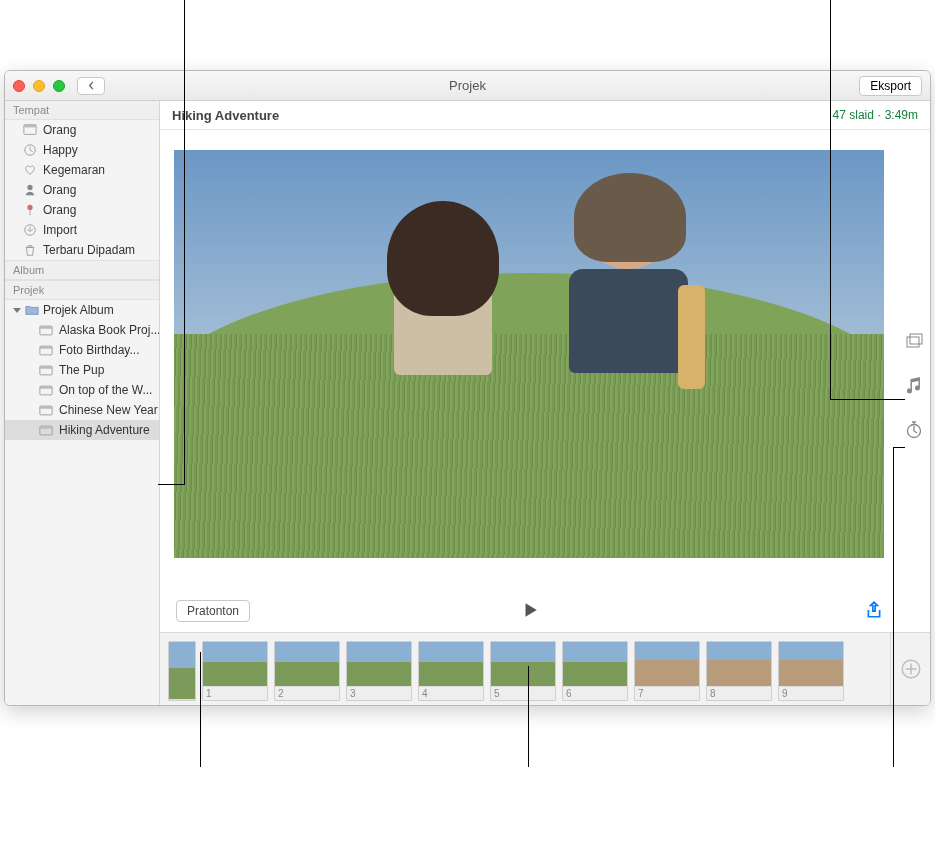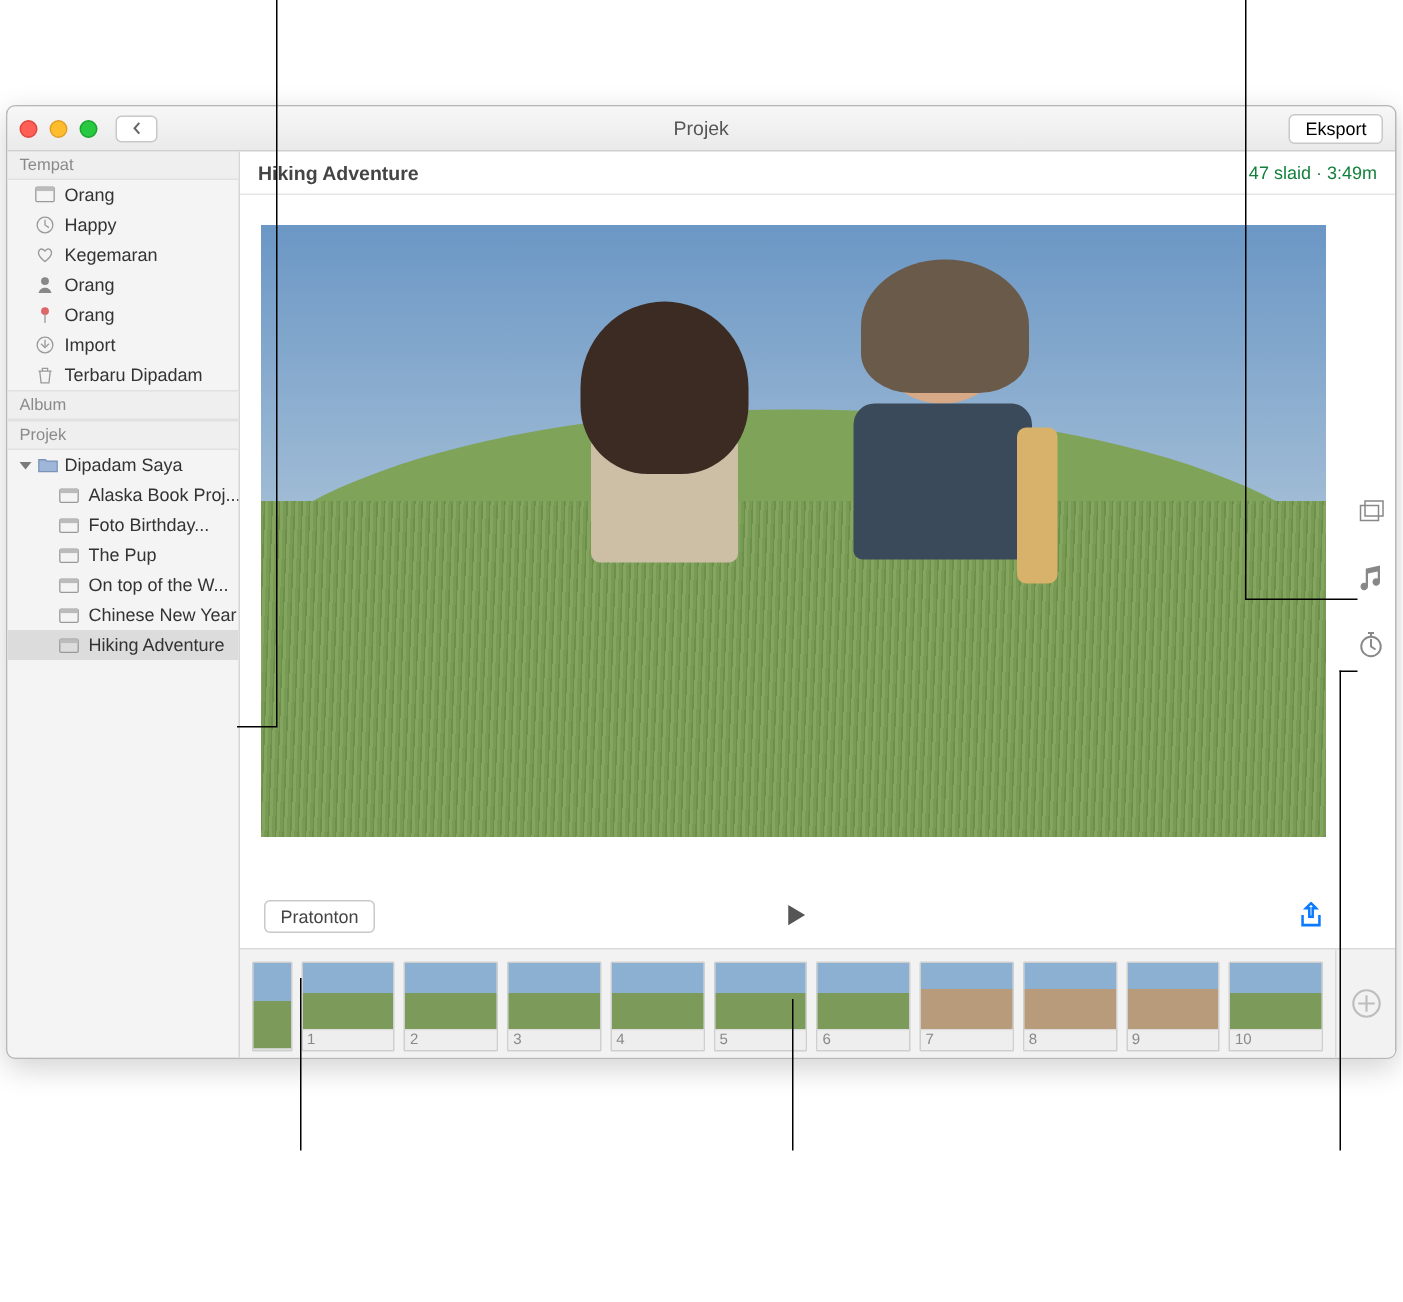--- a/index.html
+++ b/index.html
@@ -208,21 +208,21 @@
         </div>
 
         <div class="section-hdr">Album</div>
         <div class="section-hdr">Projek</div>
 
         <div class="disclosure">
           <span class="tri"></span>
           <svg class="fld-icon" viewBox="0 0 16 12">
               <path d="M1 2h5l1 1h8v8H1z" fill="#9fb6d8" stroke="#7a94b8"></path>
             </svg>
-          <span>Dipadam Saya</span>
+          <span>Projek Album</span>
         </div>
 
         <div class="proj-item">
           <svg class="slide-ic" viewBox="0 0 16 12">
               <rect x="1" y="1" width="14" height="10" rx="1" fill="none" stroke="#999"></rect>
               <rect x="1" y="1" width="14" height="3" fill="#bbb"></rect>
             </svg>
           <span>Alaska Book Proj...</span>
         </div>
         <div class="proj-item">
@@ -359,24 +359,20 @@
                 <div class="num">7</div>
               </div>
             <div class="thumb th8">
                 <div class="img"></div>
                 <div class="num">8</div>
               </div>
             <div class="thumb th9">
                 <div class="img"></div>
                 <div class="num">9</div>
               </div>
-            <div class="thumb th10">
-                <div class="img"></div>
-                <div class="num">10</div>
-              </div>
           </div>
           <div class="add-thumb">
             <svg viewBox="0 0 20 20">
                 <circle cx="10" cy="10" r="8" fill="none" stroke="#bdbdbd" stroke-width="1.3"></circle>
                 <path d="M10 5v10M5 10h10" stroke="#bdbdbd" stroke-width="1.3"></path>
               </svg>
           </div>
         </div>
 
       </div>

